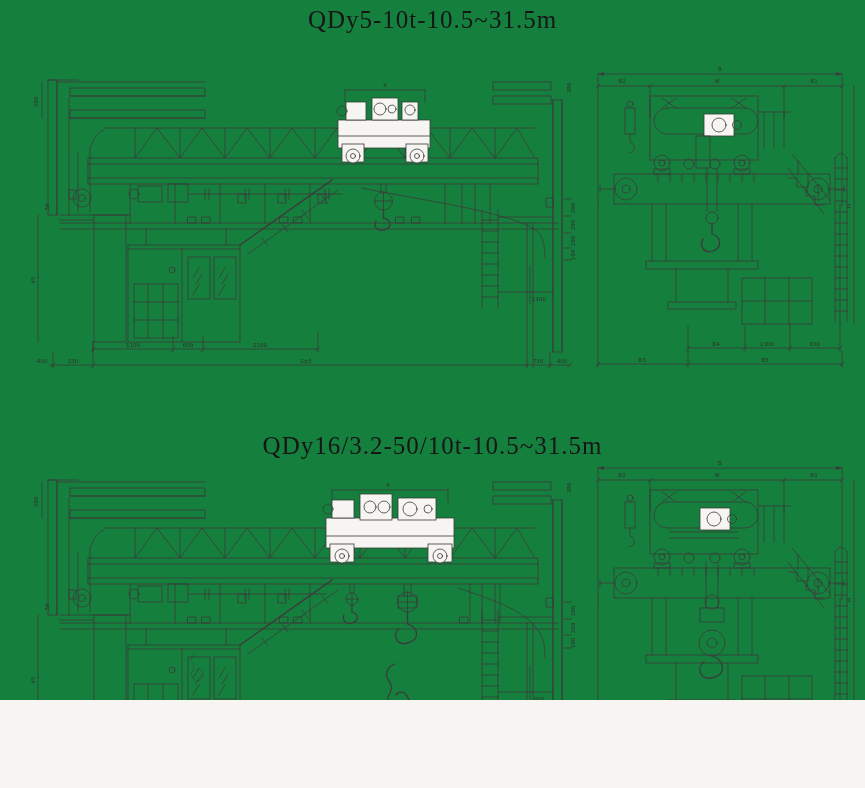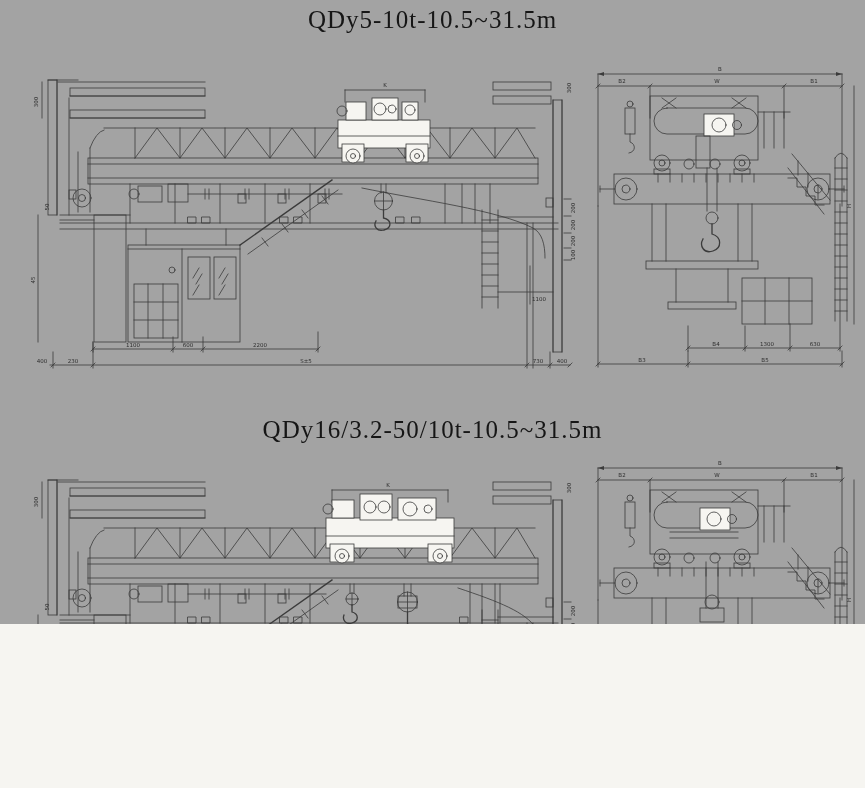--- a/index.html
+++ b/index.html
@@ -1,22 +1,22 @@
 <!DOCTYPE html>
 <html><head>
 <meta charset="utf-8">
 <style>
   html,body{margin:0;padding:0}
   body{background:#f6f5f1}
-  .sheet{position:relative;width:865px;height:624px;background:#a3a3a3;overflow:hidden;
+  .sheet{position:relative;width:865px;height:700px;background:#15803d;overflow:hidden;
          font-family:"Liberation Serif",serif}
   .title{position:absolute;left:0;width:100%;text-align:center;font-size:25px;color:#161616;
          letter-spacing:1px;white-space:nowrap}
   #t1{top:6px}
-  #t2{top:416px}
+  #t2{top:432px}
   svg{position:absolute;overflow:visible}
   #fv1{left:30px;top:52px}
   #ev1{left:592px;top:56px}
   #fv2{left:30px;top:452px}
   #ev2{left:592px;top:450px}
   svg line,svg path,svg rect,svg circle,svg polyline,svg ellipse{
      stroke:#3b3b3b;stroke-width:.8;fill:none;stroke-linecap:square}
   svg .bg{fill:#f6f5f1}
   svg .ink{fill:#3b3b3b;stroke:none}
   svg .th{stroke-width:1.3}

